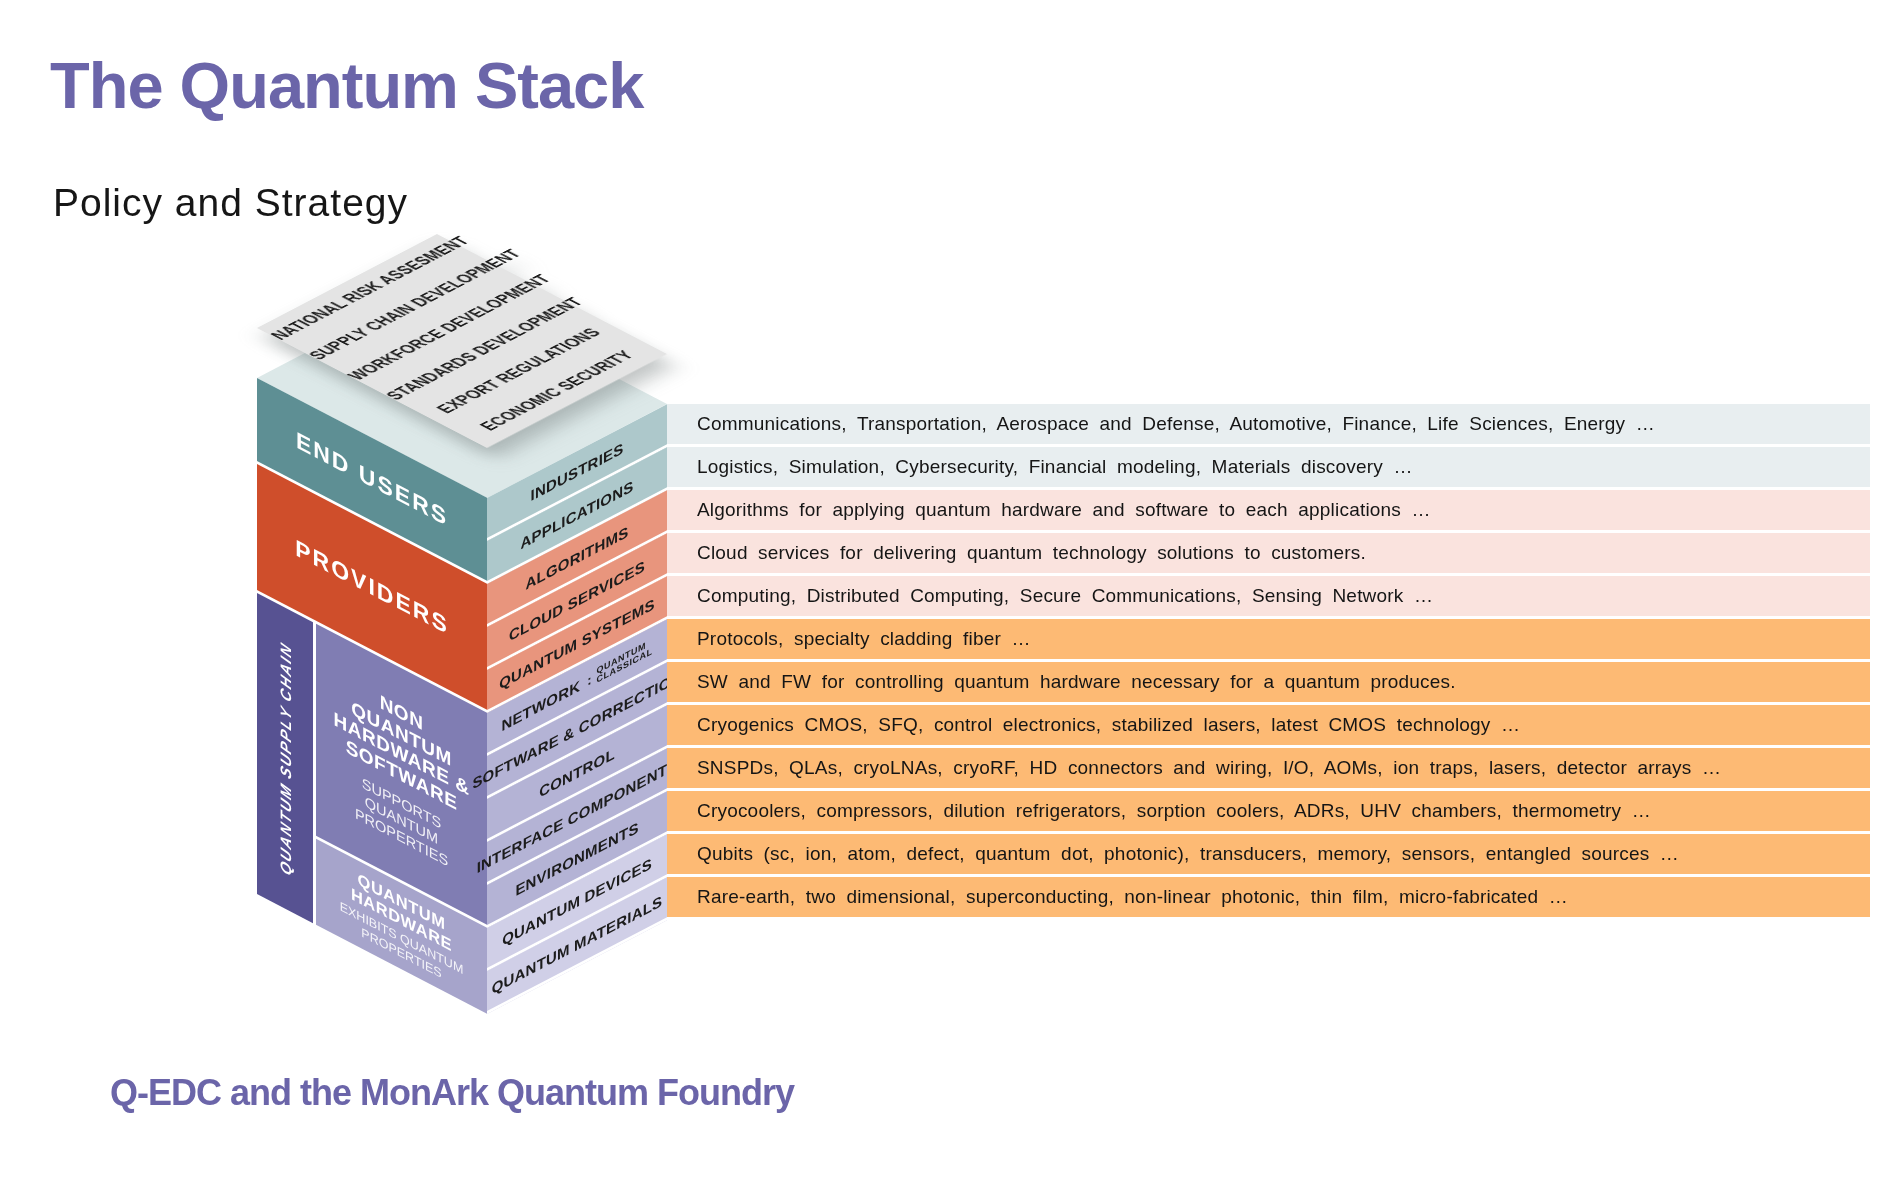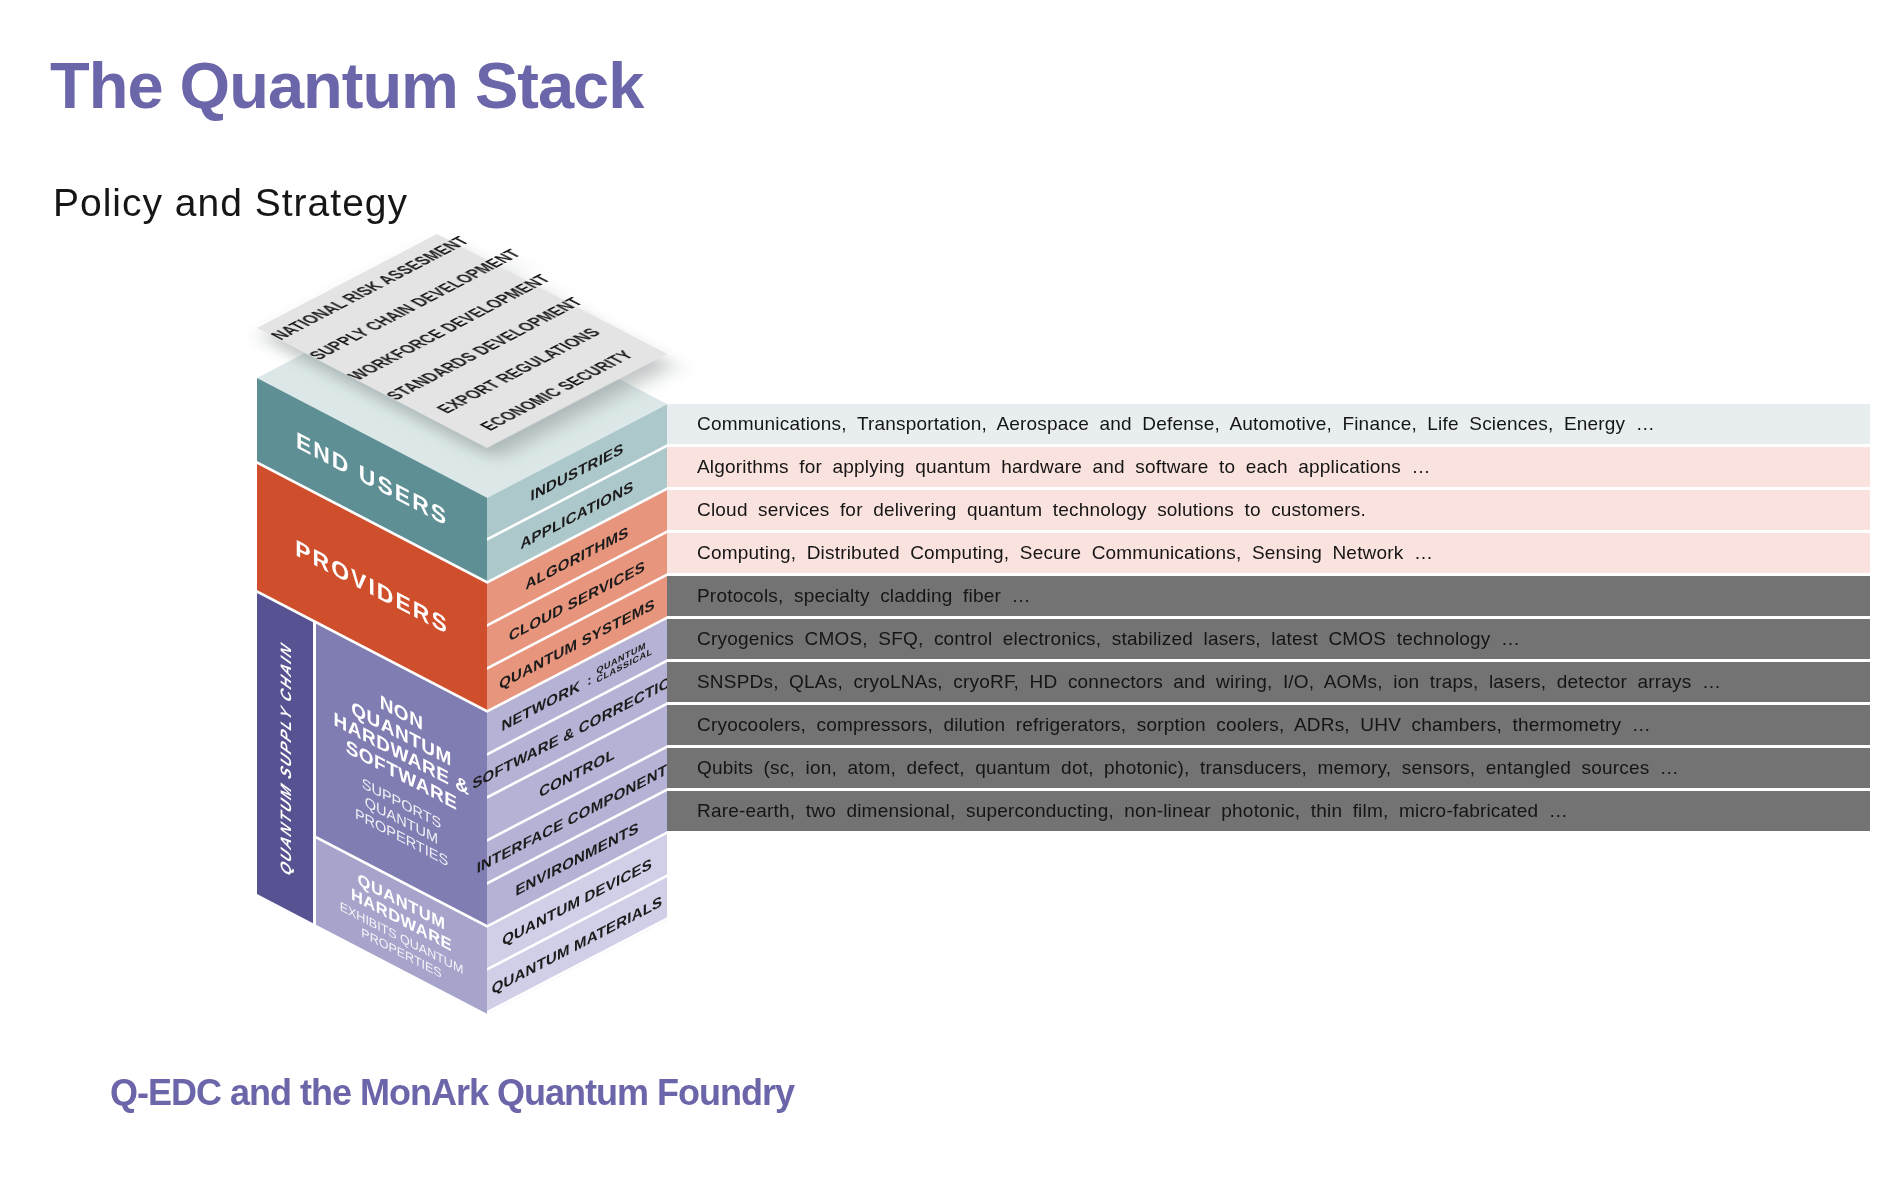--- a/index.html
+++ b/index.html
@@ -62,21 +62,21 @@
   .net-sub{display:flex;flex-direction:column;line-height:1.05;}
   .net-sub span{font-size:9px;font-weight:700;color:#1c1c1c;letter-spacing:0.5px;}
 
   
   .rows{position:absolute;left:667px;top:404px;width:1203px;z-index:2;}
   .row{height:43px;box-sizing:border-box;border-bottom:3px solid #fff;
          display:flex;align-items:center;padding-left:30px;}
   .row span{font-size:19px;color:#151515;letter-spacing:0.2px;word-spacing:5px;white-space:nowrap;}
   .r-teal{background:#e8eef0;}
   .r-pink{background:#fae3de;}
-  .r-lav{background:#737373;}
+  .r-lav{background:#fdba74;}
 </style>
 </head>
 <body>
 
 <div class="canvas">
 
   <div class="title">The Quantum Stack</div>
   <div class="subtitle">Policy and Strategy</div>
 
   <div class="topface"></div>
@@ -162,33 +162,39 @@
     </div>
     <div class="face f-lav2">
       <span class="face-label">QUANTUM MATERIALS</span>
     </div>
   </div>
 
   <div class="rows">
     <div class="row r-teal">
       <span>Communications, Transportation, Aerospace and Defense, Automotive, Finance, Life Sciences, Energy …</span>
     </div>
+    <div class="row r-teal">
+      <span>Logistics, Simulation, Cybersecurity, Financial modeling, Materials discovery …</span>
+    </div>
     <div class="row r-pink">
       <span>Algorithms for applying quantum hardware and software to each applications …</span>
     </div>
     <div class="row r-pink">
       <span>Cloud services for delivering quantum technology solutions to customers.</span>
     </div>
     <div class="row r-pink">
       <span>Computing, Distributed Computing, Secure Communications, Sensing Network …</span>
     </div>
     <div class="row r-lav">
       <span>Protocols, specialty cladding fiber …</span>
     </div>
     <div class="row r-lav">
+      <span>SW and FW for controlling quantum hardware necessary for a quantum produces.</span>
+    </div>
+    <div class="row r-lav">
       <span>Cryogenics CMOS, SFQ, control electronics, stabilized lasers, latest CMOS technology …</span>
     </div>
     <div class="row r-lav">
       <span>SNSPDs, QLAs, cryoLNAs, cryoRF, HD connectors and wiring, I/O, AOMs, ion traps, lasers, detector arrays …</span>
     </div>
     <div class="row r-lav">
       <span>Cryocoolers, compressors, dilution refrigerators, sorption coolers, ADRs, UHV chambers, thermometry …</span>
     </div>
     <div class="row r-lav">
       <span>Qubits (sc, ion, atom, defect, quantum dot, photonic), transducers, memory, sensors, entangled sources …</span>

